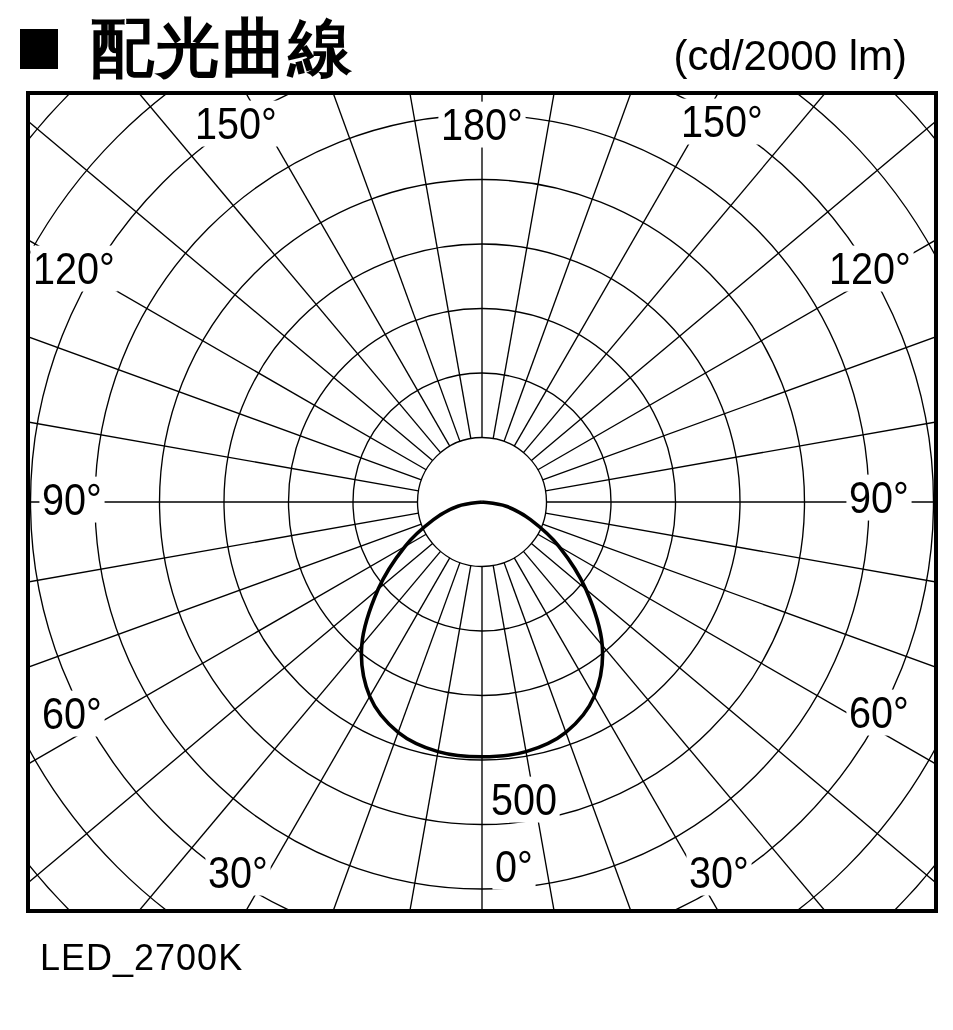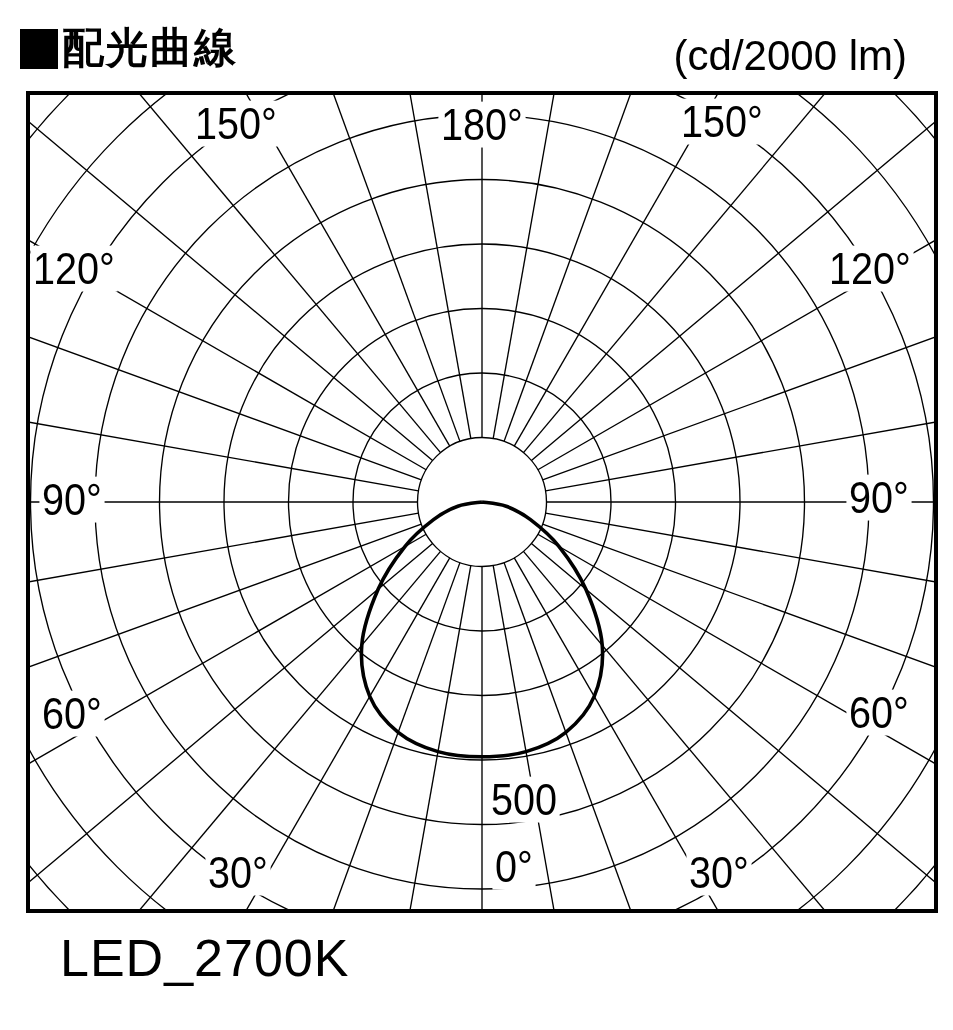--- a/index.html
+++ b/index.html
@@ -8,33 +8,33 @@
     width:953px;height:1030px;
     font-family:"Liberation Sans",sans-serif;
     color:#000;
     overflow:hidden;
   }
   .title-square{
     position:absolute;left:20px;top:29px;
     width:38px;height:40px;background:#000;
   }
   .page-title{
-    position:absolute;left:62px;top:20px;
-    font-size:42px;line-height:56px;font-weight:600;
+    position:absolute;left:90px;top:20px;
+    font-size:64px;line-height:56px;font-weight:600;
     letter-spacing:2px;white-space:nowrap;
   }
   .units-label{
     position:absolute;top:33px;right:46px;
     font-size:42px;line-height:46px;font-weight:500;
     white-space:nowrap;
   }
   .footer-label{
     position:absolute;left:40px;top:934px;
-    font-size:52px;line-height:48px;font-weight:500;
-    letter-spacing:1px;white-space:nowrap;margin-left:20px;
+    font-size:36px;line-height:48px;font-weight:500;
+    letter-spacing:1px;white-space:nowrap;
   }
   #plot-svg{position:absolute;left:0;top:0;}
   .grid-line{stroke:#000;stroke-width:1.35;fill:none;}
   .grid-ring{stroke:#000;stroke-width:1.35;fill:none;}
   .plot-border{stroke:#000;stroke-width:4;fill:none;}
   .dist-curve{stroke:#000;stroke-width:3.6;fill:none;stroke-linejoin:round;}
   .plot-label-text{
     font-family:"Liberation Sans",sans-serif;
     font-size:45px;font-weight:500;
     fill:#000;

